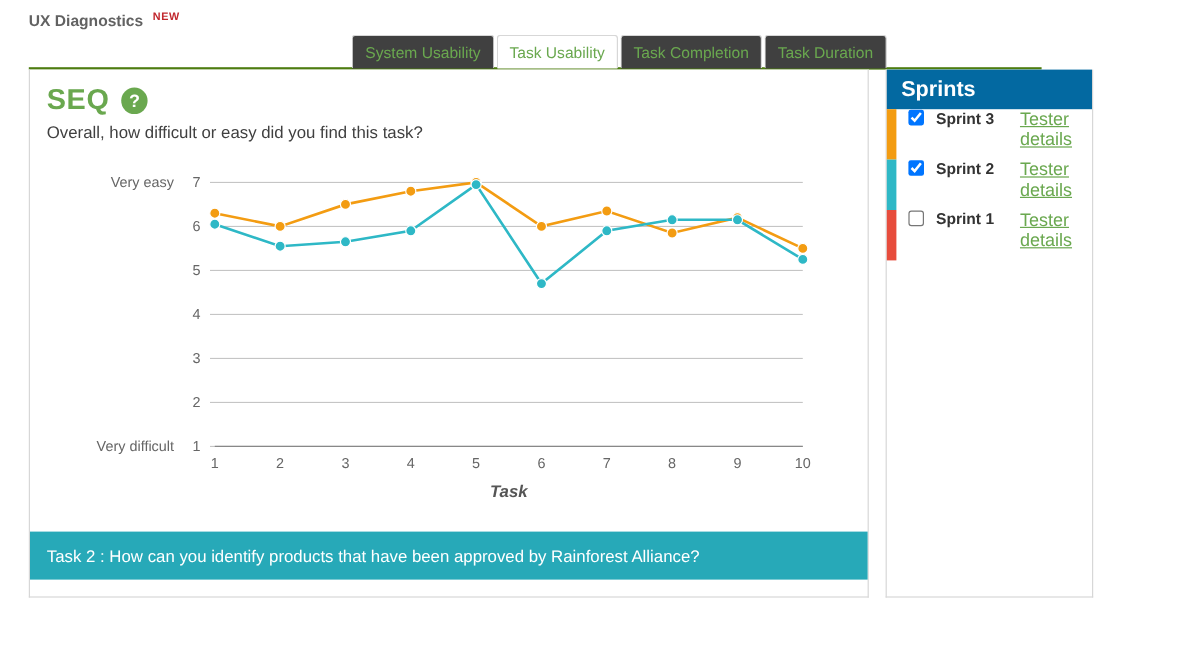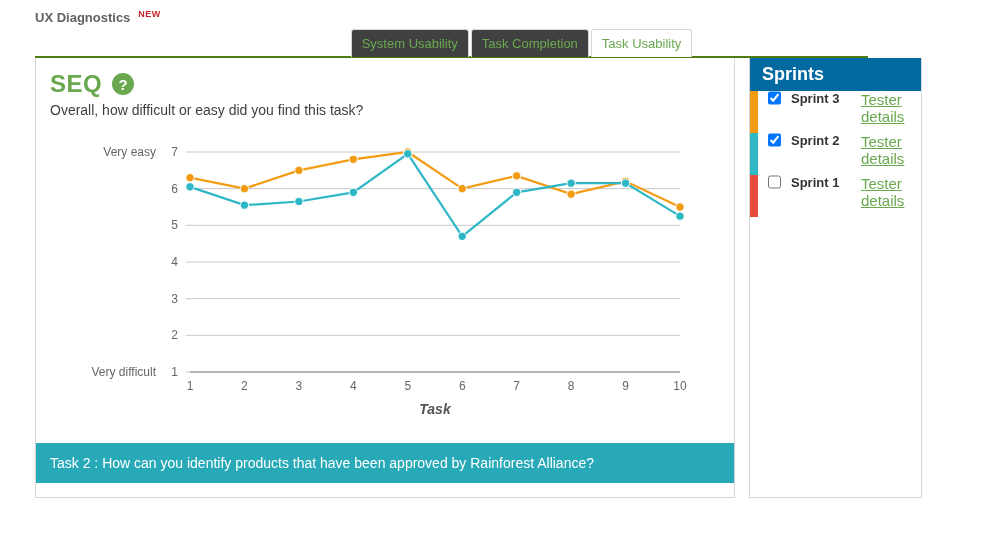--- a/index.html
+++ b/index.html
@@ -7,21 +7,21 @@
     margin: 0;
     font-family: Arial, Helvetica, sans-serif;
     background: #ffffff;
     color: #555;
     font-size: 13px;
   }
   .page {
     width: 892px;
     height: 550px;
     position: relative;
-    padding: 10px 24px 0 35px;
+    padding: 10px 24px 0 24px;
   }
   .page-header {
     display: flex;
     align-items: center;
     gap: 8px;
     margin-bottom: 4px;
   }
   .page-title {
     font-weight: bold;
     color: #626262;
@@ -152,22 +152,23 @@
 <body>
 
 <div class="page">
   <div class="page-header">
     <span class="page-title">UX Diagnostics</span>
     <span class="new-badge">NEW</span>
   </div>
 
   <div class="tabs" id="tabs-container">
       <div class="tab">System Usability</div>
+      <div class="tab active">Task Usability</div>
       <div class="tab">Task Completion</div>
-      <div class="tab active">Task Usability</div>
+      <div class="tab">Task Duration</div>
     </div>
 
   <div class="content-row">
     <div class="main-panel">
       <div class="main-inner">
         <div class="seq-row">
           <span class="seq-title">SEQ</span>
           <span class="help-icon">?</span>
         </div>
         <div class="seq-sub">Overall, how difficult or easy did you find this task?</div>

